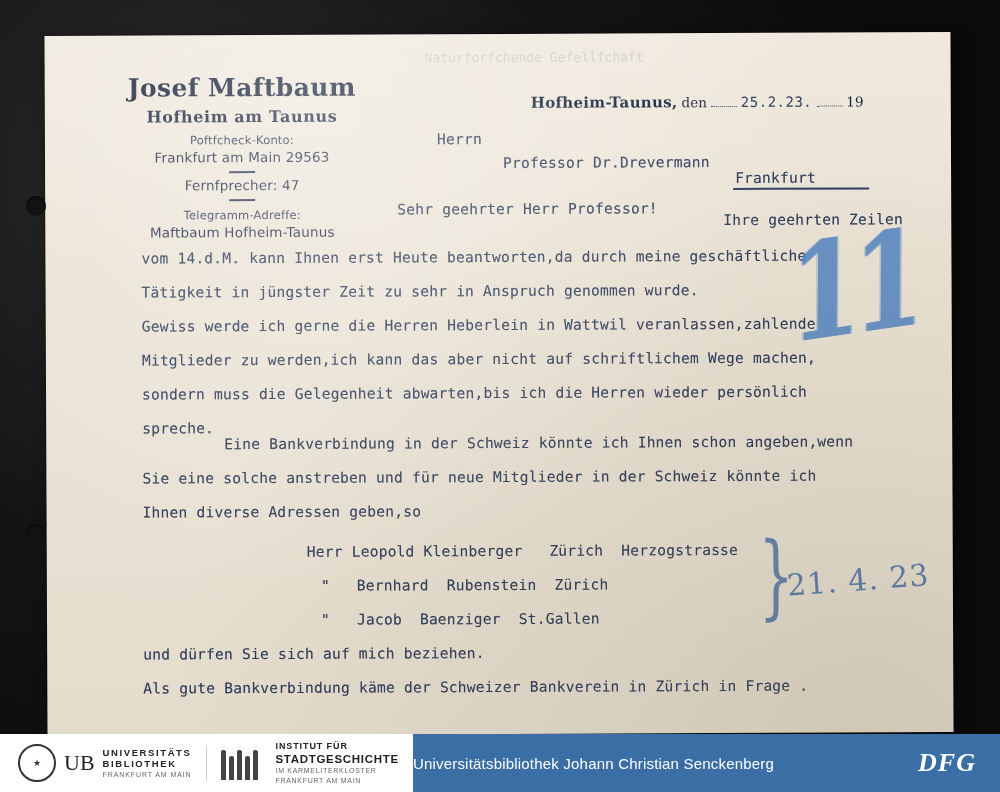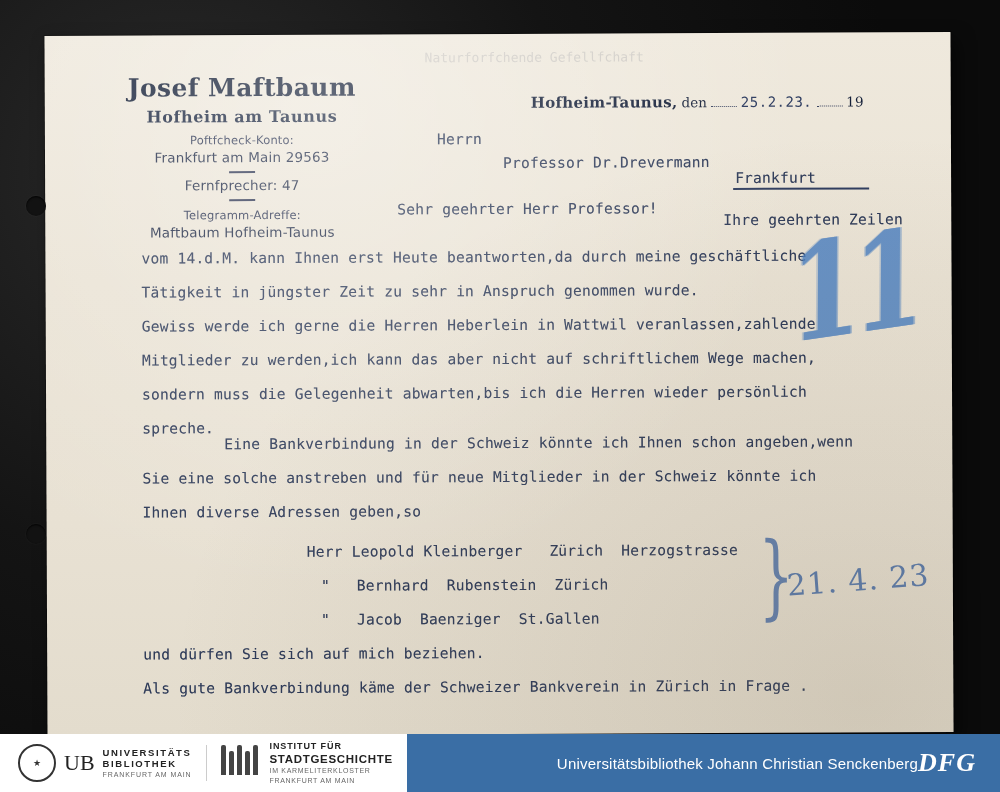--- a/index.html
+++ b/index.html
@@ -299,21 +299,22 @@
     color: #666;
     line-height: 1.3;
   }
   .divider-v {
     width: 1px;
     height: 36px;
     background: #ccc;
   }
   .inst-mark {
     display: flex;
-    gap: 9px;
+    align-items: center;
+    gap: 15px;
   }
   .inst-glyph {
     width: 40px;
     height: 34px;
     display: flex;
     align-items: flex-end;
     gap: 3px;
   }
   .inst-glyph i {
     display: block;
@@ -337,21 +338,21 @@
     line-height: 1.2;
   }
   .inst-l3 {
     font-size: 7px;
     letter-spacing: 0.7px;
     color: #666;
     line-height: 1.3;
   }
   .footer-title {
     flex: 1;
-    text-align: right;
+    text-align: left;
     font-size: 15px;
     letter-spacing: 0.2px;
   }
   .dfg {
     padding-right: 24px;
     font-family: "Liberation Serif", serif;
     font-weight: bold;
     font-style: italic;
     font-size: 26px;
     letter-spacing: 1px;

